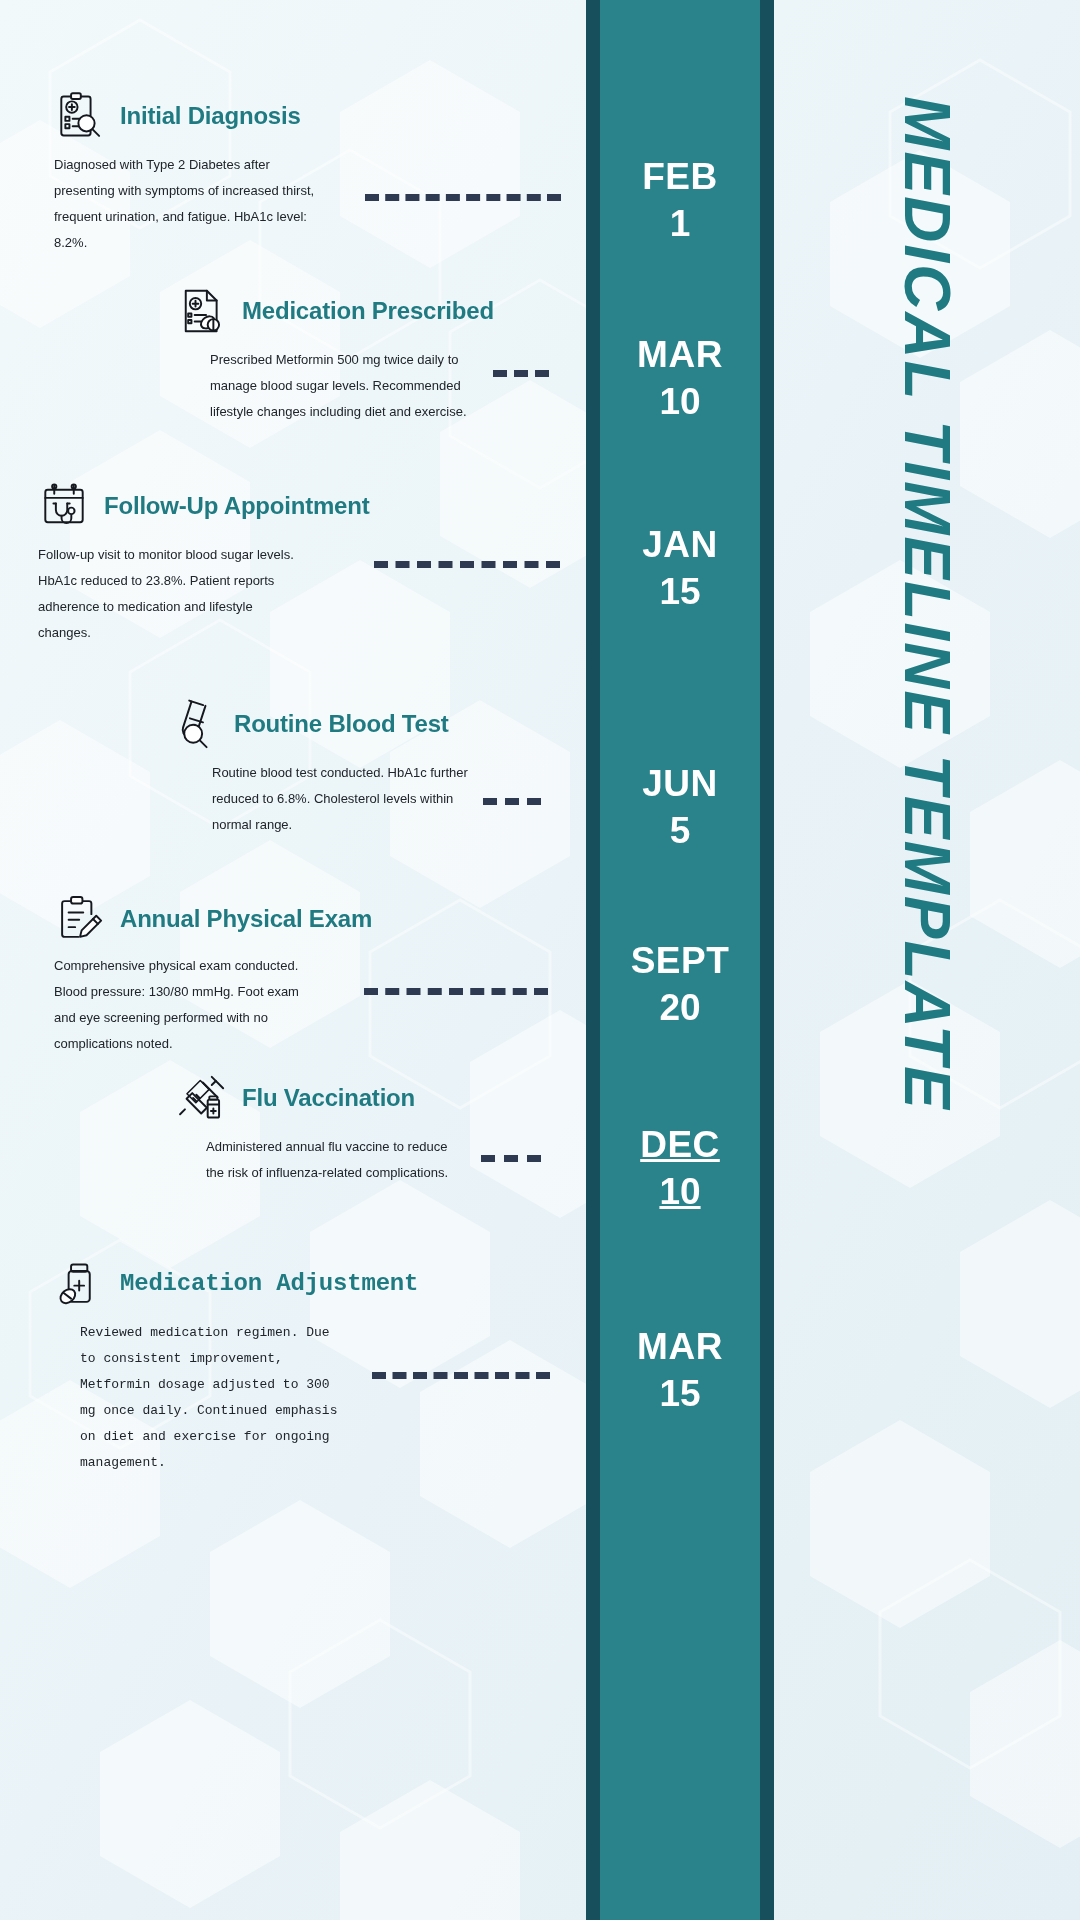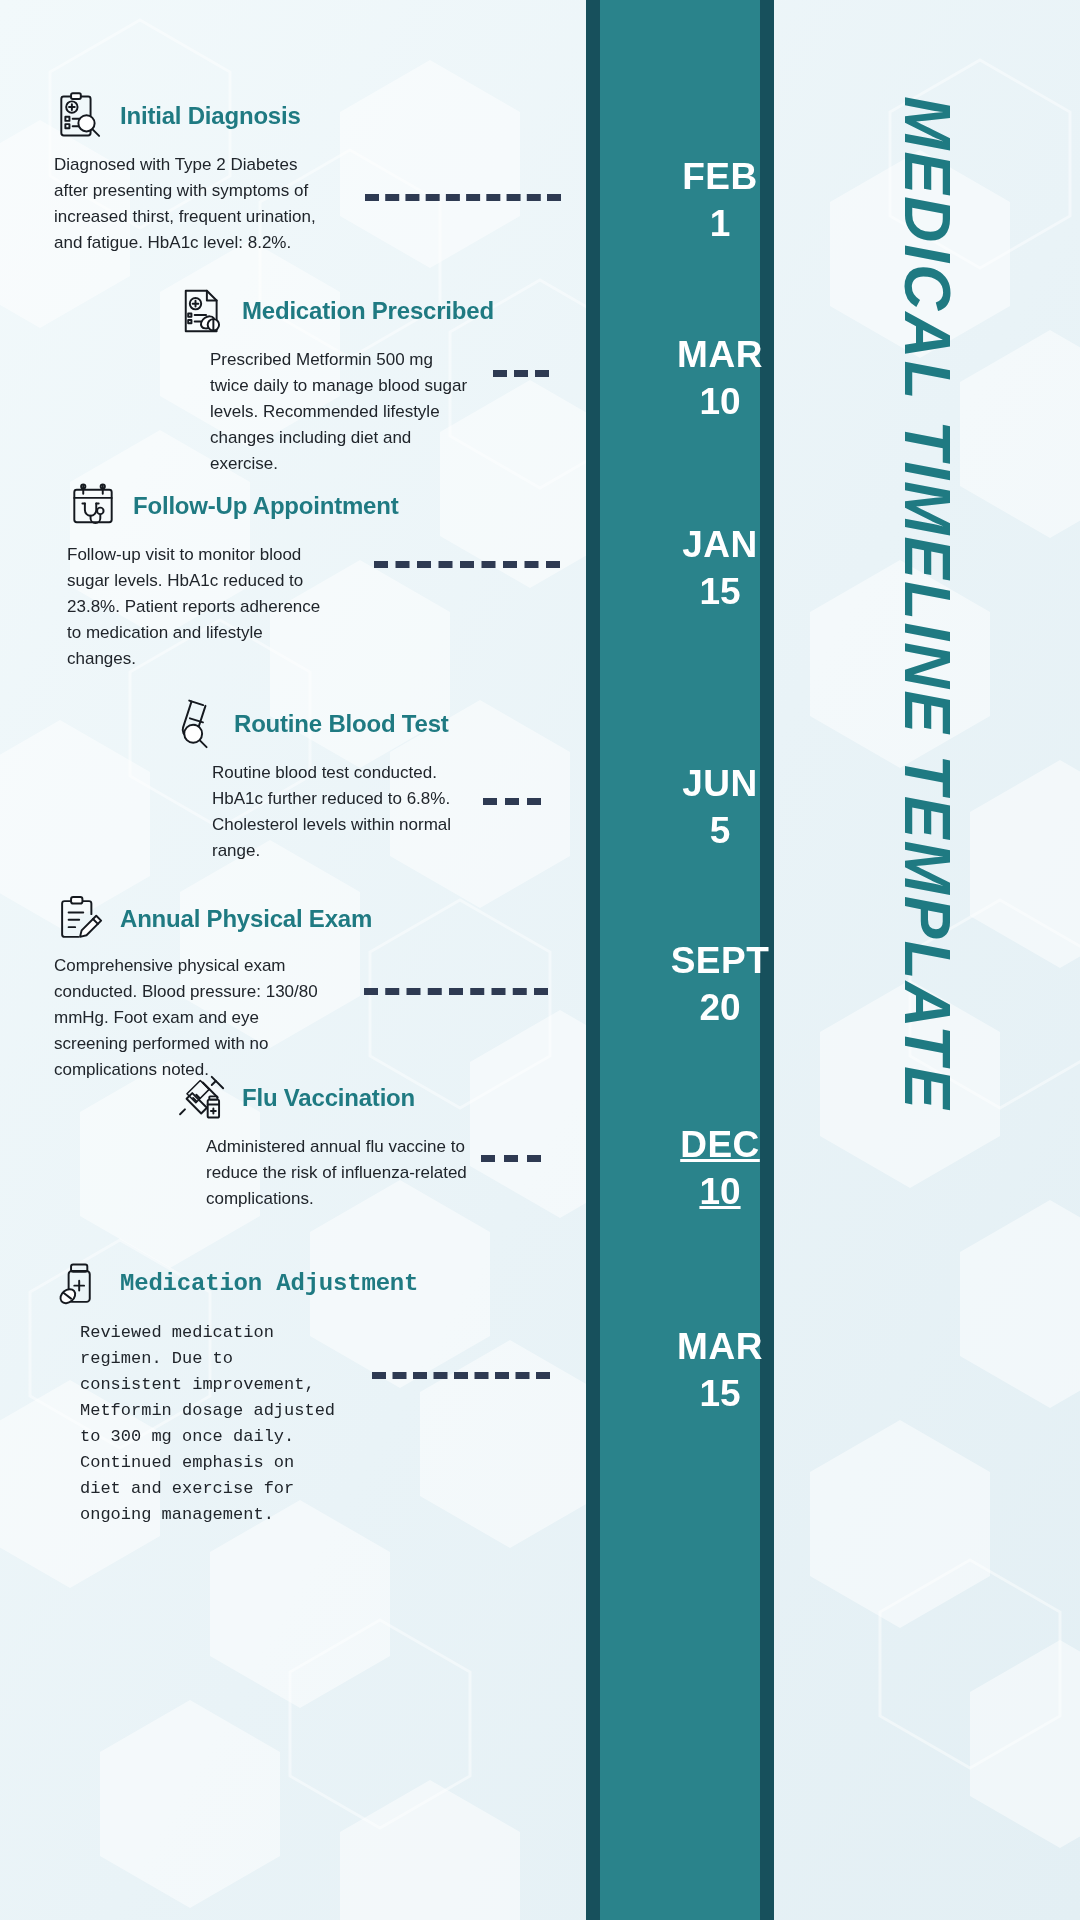--- a/index.html
+++ b/index.html
@@ -19,35 +19,35 @@
 
   .entry{position:absolute;}
   .head{display:flex;align-items:center;gap:14px;}
   .icon{width:52px;height:52px;flex:0 0 52px;display:block;}
   .icon svg{display:block;width:52px;height:52px;}
   .title{
     color:#1f7a82;font-size:24px;font-weight:bold;
     letter-spacing:-.2px;white-space:nowrap;line-height:1;
   }
   .body{
-    color:#20252b;font-size:17px;line-height:26px;
+    color:#20252b;font-size:13px;line-height:26px;
     margin-top:10px;max-width:270px;
   }
   .body.w260{max-width:262px;}
 
   
   .dash{position:absolute;height:0;border-top:7px dashed #2e3a52;}
 
   
   .tealcol{position:absolute;left:600px;top:0;width:160px;height:1920px;background:#2a838b;}
   .tealedge-l{position:absolute;left:586px;top:0;width:14px;height:1920px;background:#17505c;}
   .tealedge-r{position:absolute;left:760px;top:0;width:14px;height:1920px;background:#17505c;}
   .date{
     position:absolute;left:600px;width:160px;text-align:center;color:#ffffff;
-    font-weight:bold;line-height:1.0;padding-left:40px;
+    font-weight:bold;line-height:1.0;
   }
   .date .m{display:block;font-size:37px;letter-spacing:.5px;}
   .date .d{display:block;font-size:37px;margin-top:10px;}
 
   
   .vtitle{
     position:absolute;left:774px;top:0;width:306px;height:1920px;
     display:flex;align-items:flex-start;justify-content:center;
   }
   .vtitle span{
@@ -153,21 +153,21 @@
             <circle cx="46" cy="49" r="7" fill="#fff"></circle>
             <path d="M46 42v14"></path>
           </svg>
         </span>
         <span class="title">Medication Prescribed</span>
       </div>
       <div class="body w260" style="margin-left:34px;">Prescribed Metformin 500 mg twice daily to manage blood sugar levels. Recommended lifestyle changes including diet and exercise.</div>
     </div>
     <div class="dash" style="left:493px;top:370px;width:56px;"></div>
 
-    <div class="entry" style="left:67px;top:480px;">
+    <div class="entry" style="left:38px;top:480px;">
       <div class="head">
         <span class="icon">
           <svg viewBox="0 0 64 64" fill="none" stroke="#15191f" stroke-width="2.4" stroke-linecap="round" stroke-linejoin="round">
             <rect x="9" y="12" width="46" height="40" rx="3"></rect>
             <path d="M9 22h46"></path>
             <path d="M20 7v10M44 7v10"></path>
             <circle cx="20" cy="8" r="2.6"></circle>
             <circle cx="44" cy="8" r="2.6"></circle>
             <path d="M22 29v8a7 7 0 0 0 14 0v-8"></path>
             <path d="M22 29h-3M36 29h3"></path>

